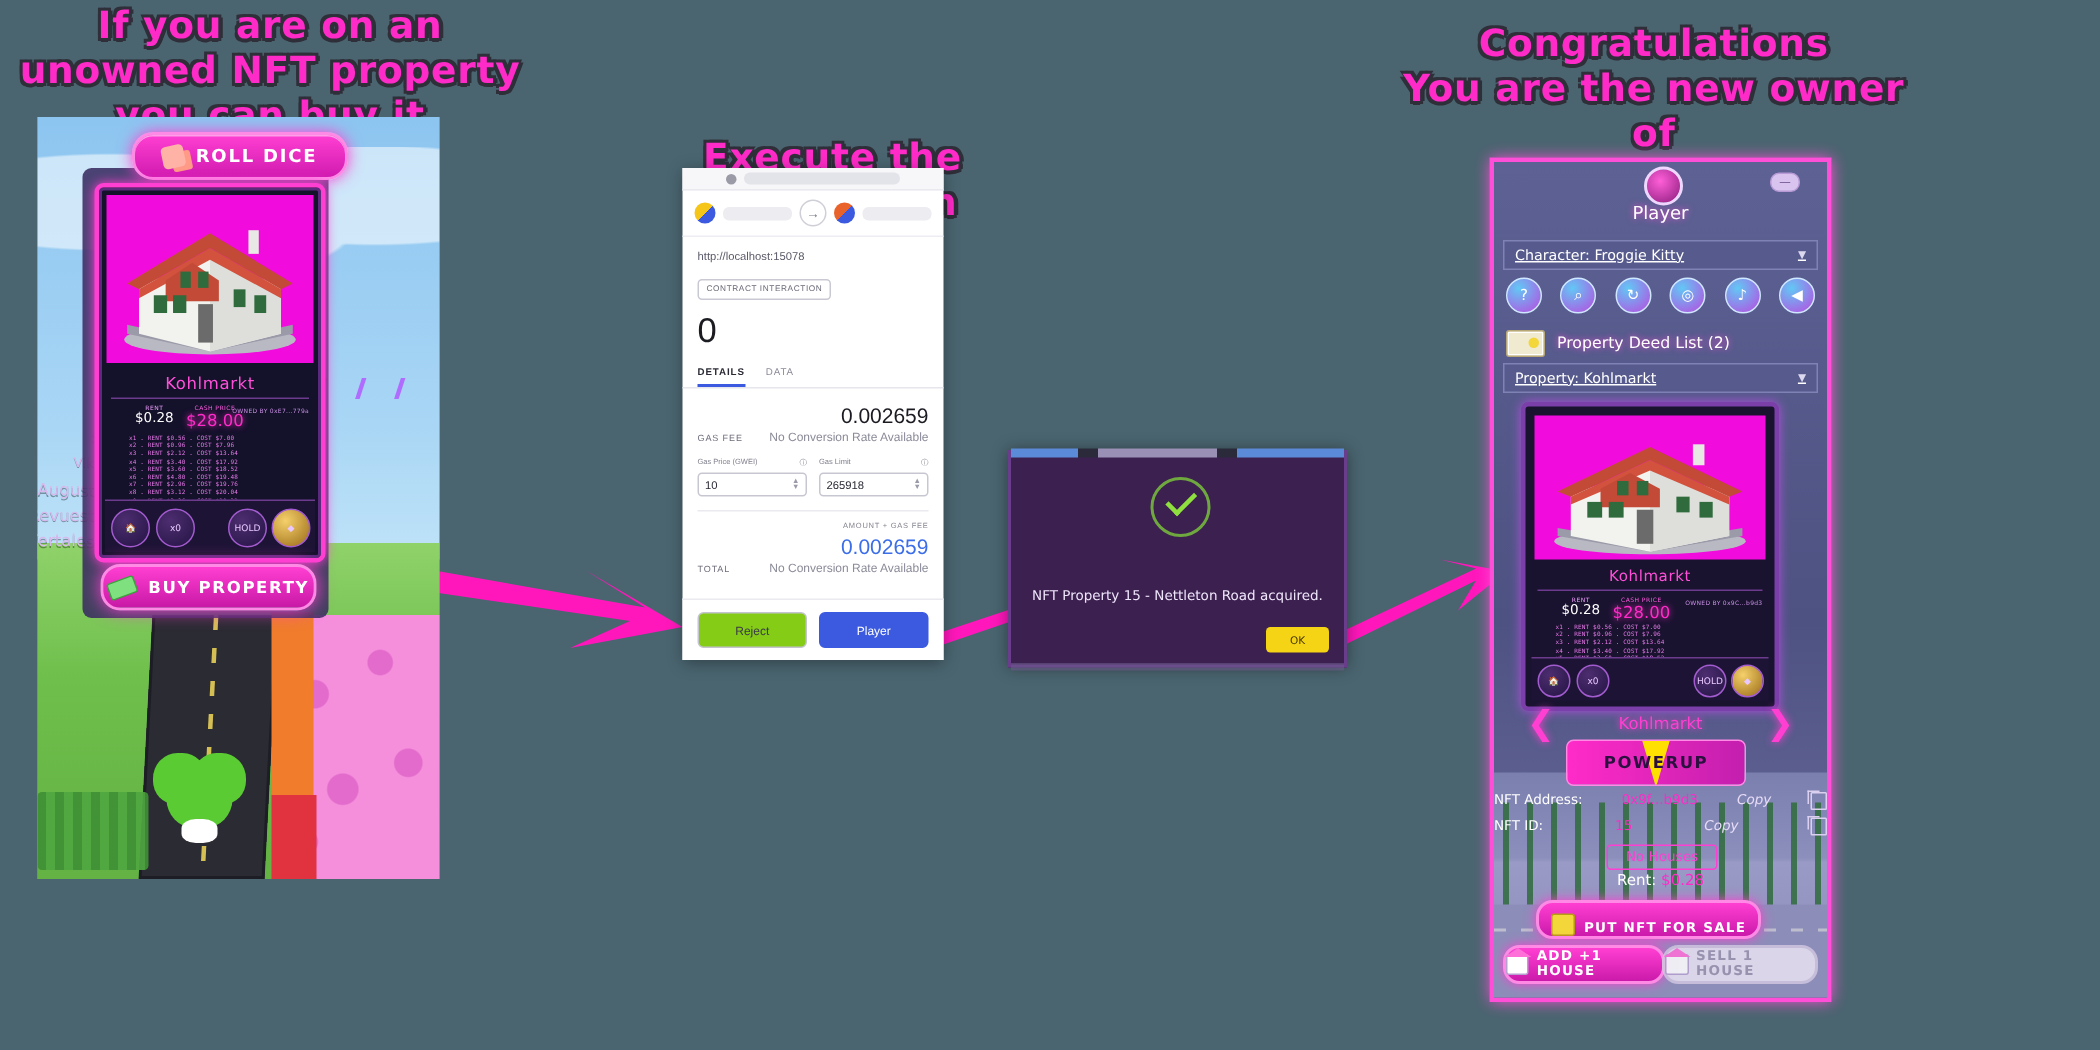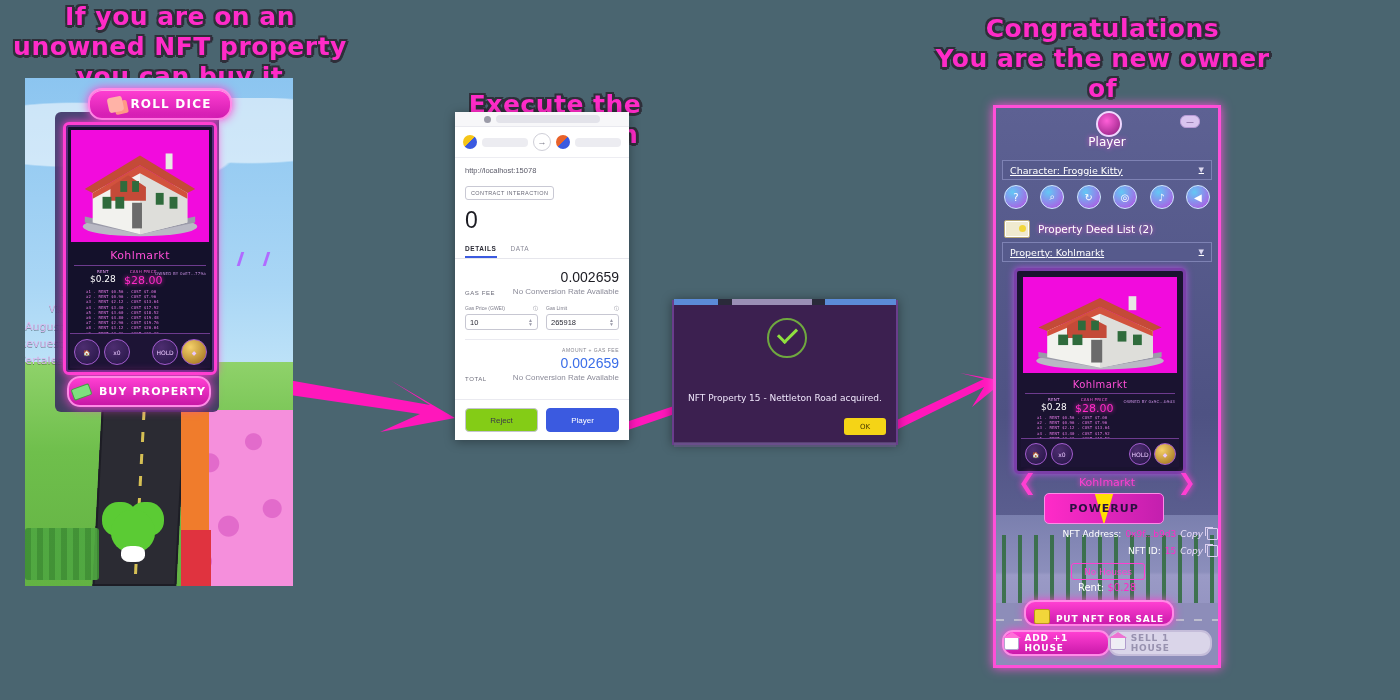--- a/index.html
+++ b/index.html
@@ -223,21 +223,21 @@
   .rp-prop-name{position:absolute;left:0;right:0;top:368px;text-align:center;color:#ff3fd2;
     font-size:11px;font-family:"DejaVu Sans",sans-serif;text-shadow:0 0 5px #ff3fd2;}
   #powerup{position:absolute;left:48px;top:385px;width:118px;height:29px;border-radius:5px;
     background:linear-gradient(90deg,#ff2bc8,#c31fae);border:1px solid #ff8ae6;
     display:flex;align-items:center;justify-content:center;cursor:pointer;overflow:hidden;}
   #powerup .lbl{color:#2b1040;font-size:11px;font-weight:bold;letter-spacing:1px;
     font-family:"DejaVu Sans",sans-serif;position:relative;z-index:1;}
   .bolt{position:absolute;left:50%;top:-3px;margin-left:-10px;width:0;height:0;
     border-left:10px solid transparent;border-right:10px solid transparent;
     border-top:34px solid #ffe000;z-index:0;}
-  .addr-line{position:absolute;left:0;right:0;display:flex;align-items:center;justify-content:flex-end;gap:4px;
+  .addr-line{position:absolute;left:0;right:0;display:flex;align-items:center;justify-content:space-between;gap:4px;
     color:#fff;font-size:9px;font-family:"DejaVu Sans",sans-serif;}
   .addr-val{color:#ff2bc8;}
   .copy-lbl{color:#e8dcf8;font-style:italic;cursor:pointer;}
   .copy-ico{width:9px;height:10px;border:1px solid #dcd0f0;border-radius:1px;cursor:pointer;position:relative;}
   .copy-ico:after{content:"";position:absolute;left:-3px;top:-2px;width:7px;height:8px;border:1px solid #dcd0f0;border-right:none;border-bottom:none;}
   .no-houses{position:absolute;left:50%;margin-left:-36px;top:455px;width:72px;height:15px;
     border:1px solid #ff3fd2;border-radius:3px;color:#ff3fd2;font-size:9px;
     display:flex;align-items:center;justify-content:center;font-family:"DejaVu Sans",sans-serif;}
   .rent-line{position:absolute;left:0;right:0;top:474px;text-align:center;color:#fff;font-size:10px;
     font-family:"DejaVu Sans",sans-serif;}

